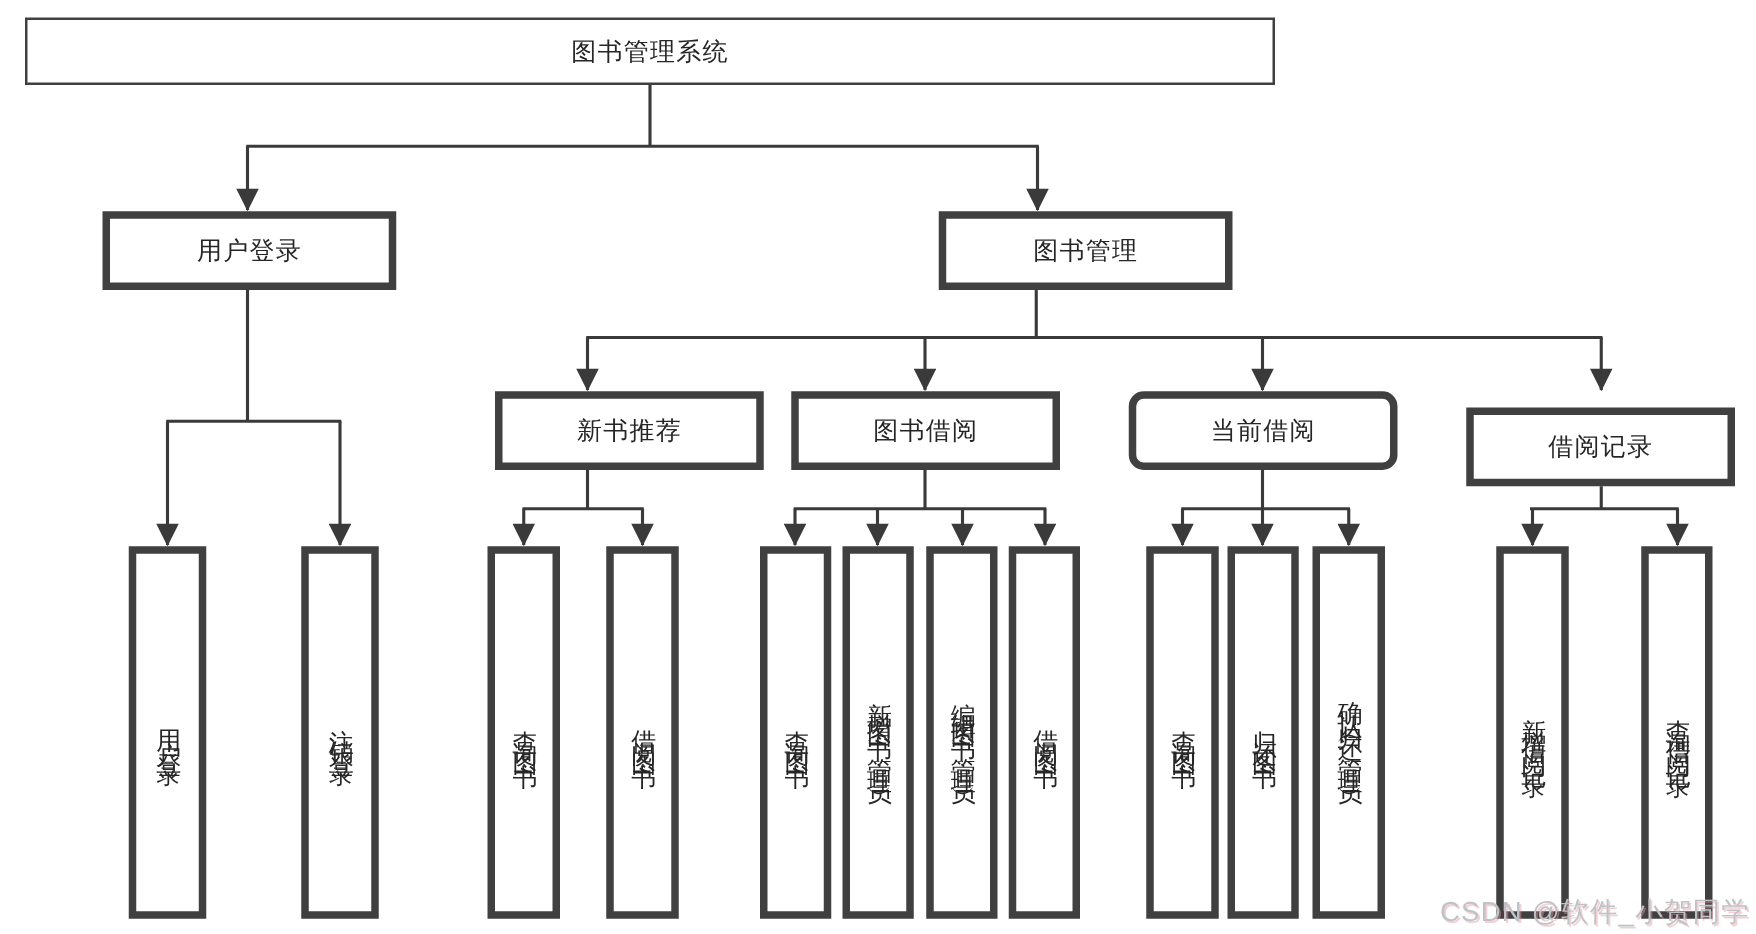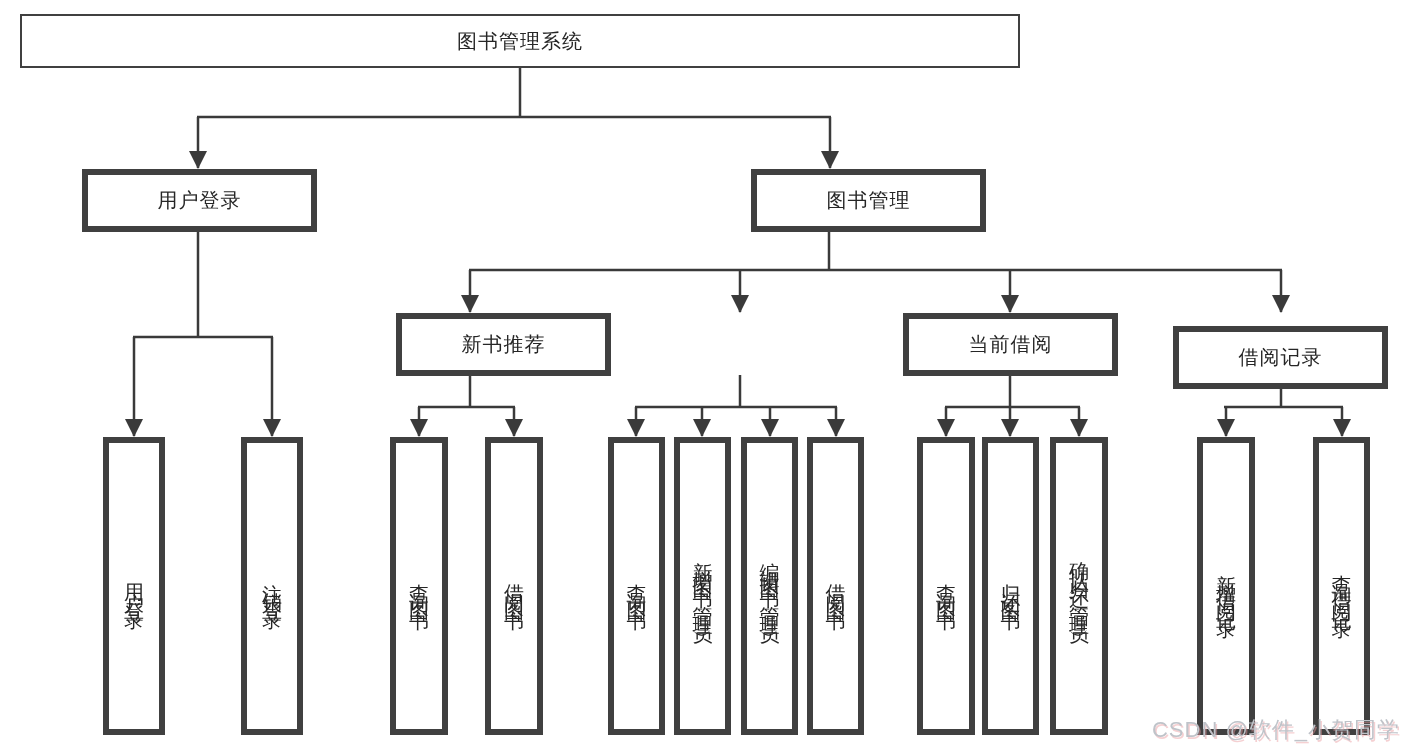--- a/index.html
+++ b/index.html
@@ -125,21 +125,24 @@
   <div class="node" style="left:82px; top:169px; width:235px; height:63px;">
     <span class="hlabel">用户登录</span>
   </div>
   <div class="node" style="left:711px; top:169px; width:235px; height:63px;margin-left:40px;">
     <span class="hlabel">图书管理</span>
   </div>
 
   <div class="node" style="left:363px; top:313px; width:215px; height:63px;margin-left:33px;">
     <span class="hlabel">新书推荐</span>
   </div>
-  <div class="node" style="left:903px; top:313px; width:215px; height:63px;">
+  <div class="node" style="left:633px; top:313px; width:215px; height:63px;">
+    <span class="hlabel">图书借阅</span>
+  </div>
+  <div class="node" style="left:903px; top:313px; width:215px; height:63px;border-radius:12px;">
     <span class="hlabel">当前借阅</span>
   </div>
   <div class="node" style="left:1173px; top:313px; width:215px; height:63px;margin-top:13px;">
     <span class="hlabel">借阅记录</span>
   </div>
 
   <div class="node" style="left:103px; top:437px; width:62px; height:298px;">
     <span class="vlabel">用户登录</span>
   </div>
   <div class="node" style="left:241px; top:437px; width:62px; height:298px;">

